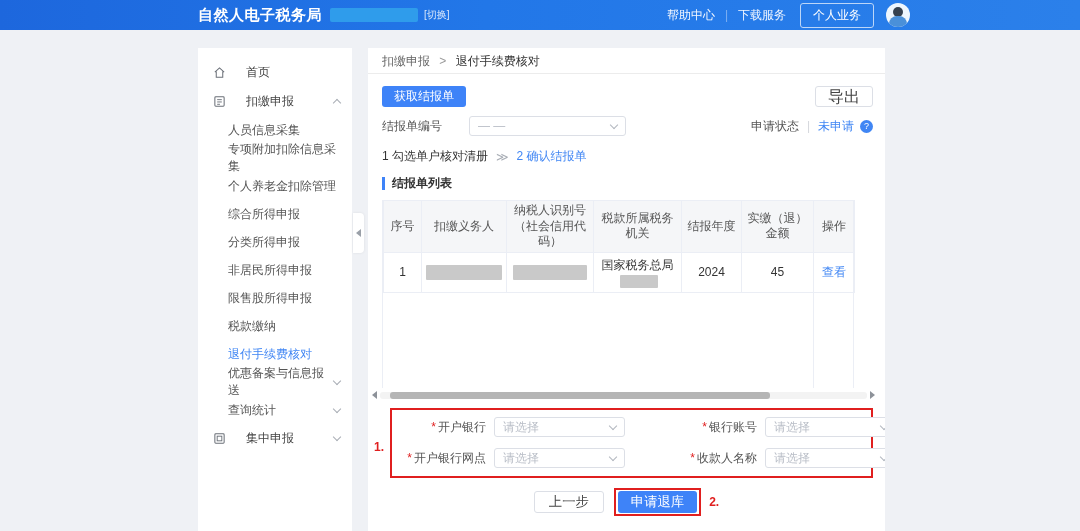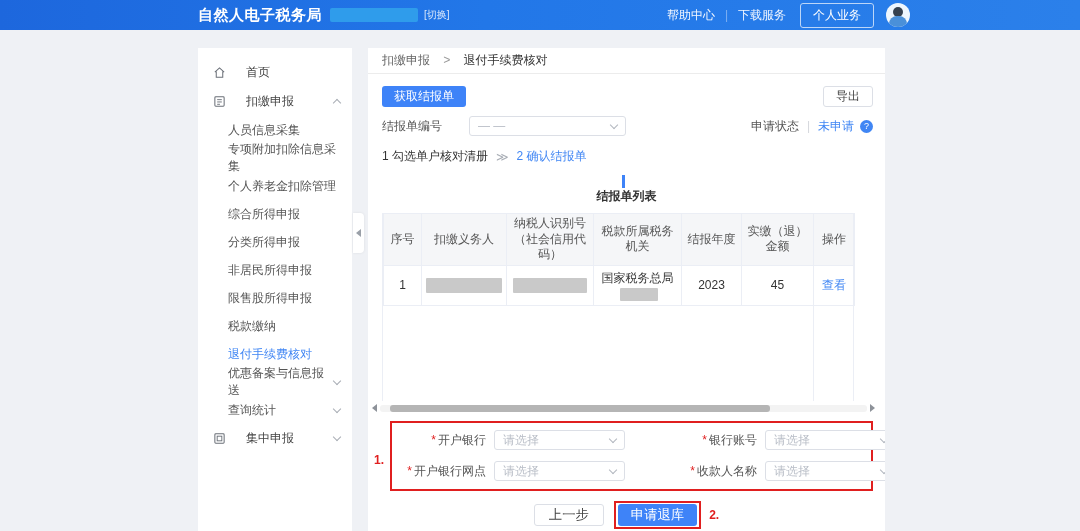--- a/index.html
+++ b/index.html
@@ -33,47 +33,47 @@
   .chev.down { transform:rotate(45deg); margin-bottom:3px; }
   .side-ic { width:13px; height:13px; flex:0 0 13px; }
   .side-ic svg { display:block; }
 
   
   .collapse-tab { position:absolute; left:353px; top:213px; width:11px; height:40px; background:#fff; border-radius:0 4px 4px 0; box-shadow:0 0 3px rgba(0,0,0,.08); display:flex; align-items:center; justify-content:center; cursor:pointer; }
   .collapse-tab .tri { width:0; height:0; border-top:4px solid transparent; border-bottom:4px solid transparent; border-right:5px solid #9aa0a8; }
 
   
   .main { position:absolute; left:368px; top:48px; width:517px; height:483px; background:#fff; overflow:hidden; }
-  .breadcrumb { height:26px; line-height:26px; padding:0 14px; border-bottom:1px solid #ececec; color:#333;font-family:Liberation Mono, monospace; }
+  .breadcrumb { height:26px; line-height:26px; padding:0 14px; border-bottom:1px solid #ececec; color:#333; }
   .bc-parent { color:#666; }
   .bc-sep { color:#999; margin:0 6px; }
   .bc-current { color:#333; }
 
   .toolbar { margin:12px 12px 0 14px; display:flex; justify-content:space-between; align-items:center;gap:20px; }
   .btn-primary { background:#3e83f8; color:#fff; border:none; border-radius:3px; height:21px; padding:0 12px; font-size:12px; cursor:pointer; }
-  .btn-plain { background:#fff; color:#444; border:1px solid #dcdfe6; border-radius:3px; height:21px; padding:0 12px; font-size:12px; cursor:pointer; }
+  .btn-plain { background:#fff; color:#444; border:1px solid #dcdfe6; border-radius:3px; height:21px; padding:0 12px; font-size:16px; cursor:pointer; }
 
   .filter-row { margin:9px 12px 0 14px; display:flex; align-items:center; justify-content:space-between; }
   .filter-left { display:flex; align-items:center; }
   .filter-label { color:#555; margin-right:27px; }
   .select { height:20px; border:1px solid #dcdfe6; border-radius:3px; background:#fff; display:flex; align-items:center; padding:0 8px; color:#b9bec7; cursor:pointer; }
   .select .sel-chev { width:6px; height:6px; border-right:1px solid #b2b7bf; border-bottom:1px solid #b2b7bf; transform:rotate(45deg); margin-left:auto; margin-bottom:2px; }
   .sel-serial { width:157px; }
   .status-right { display:flex; align-items:center; }
   .status-label { color:#555; }
   .status-sep { color:#d4d7dc; margin:0 8px; }
   .status-value { color:#4086f4; }
   .help-ic { width:13px; height:13px; border-radius:50%; background:#4086f4; color:#fff; font-size:9px; line-height:13px; text-align:center; margin-left:6px; cursor:pointer; }
 
   .steps { margin:12px 14px 0; display:flex; align-items:center; }
   .step1 { color:#333; }
   .step-sep { color:#a8adb5; margin:0 8px; }
   .step2 { color:#4086f4; cursor:pointer; }
 
-  .sec-title { margin:10px 14px 0; display:flex; align-items:center; font-weight:bold; color:#333;flex-direction:column; }
+  .sec-title { margin:10px 14px 0; display:flex; align-items:center; font-weight:bold; color:#333; }
   .sec-bar { width:3px; height:13px; background:#3e83f8; margin-right:7px; }
 
   .table-wrap { margin:8px 14px 0; width:489px; height:188px; position:relative; border-left:1px solid #ebeef5; }
   table.grid { border-collapse:collapse; table-layout:fixed; width:471px; font-size:12px; }
   table.grid th, table.grid td { border:1px solid #ebeef5; text-align:center; color:#555; padding:2px 4px; }
   table.grid th { background:#f5f6f8; font-weight:normal; height:42px; line-height:1.3; }
   table.grid td { height:40px; color:#333; }
   .col-divider { position:absolute; left:430px; top:0; width:0; height:188px; border-left:1px solid #ebeef5; }
   .wrap-right-border { position:absolute; left:470px; top:0; width:0; height:188px; border-left:1px solid #ebeef5; }
   .redact { display:inline-block; background:#c9c9c9; border-radius:1px; vertical-align:middle; }
@@ -259,21 +259,21 @@
           <th>实缴（退）金额</th>
           <th>操作</th>
         </tr>
       </thead>
       <tbody>
         <tr>
           <td>1</td>
           <td><span class="redact rd-a"></span></td>
           <td><span class="redact rd-b"></span></td>
           <td><span>国家税务总局</span><span class="redact rd-c"></span></td>
-          <td>2023</td>
+          <td>2024</td>
           <td>45</td>
           <td><span class="link">查看</span></td>
         </tr>
       </tbody>
     </table>
     <div class="col-divider"></div>
     <div class="wrap-right-border"></div>
   </div>
 
   <div class="hscroll">

